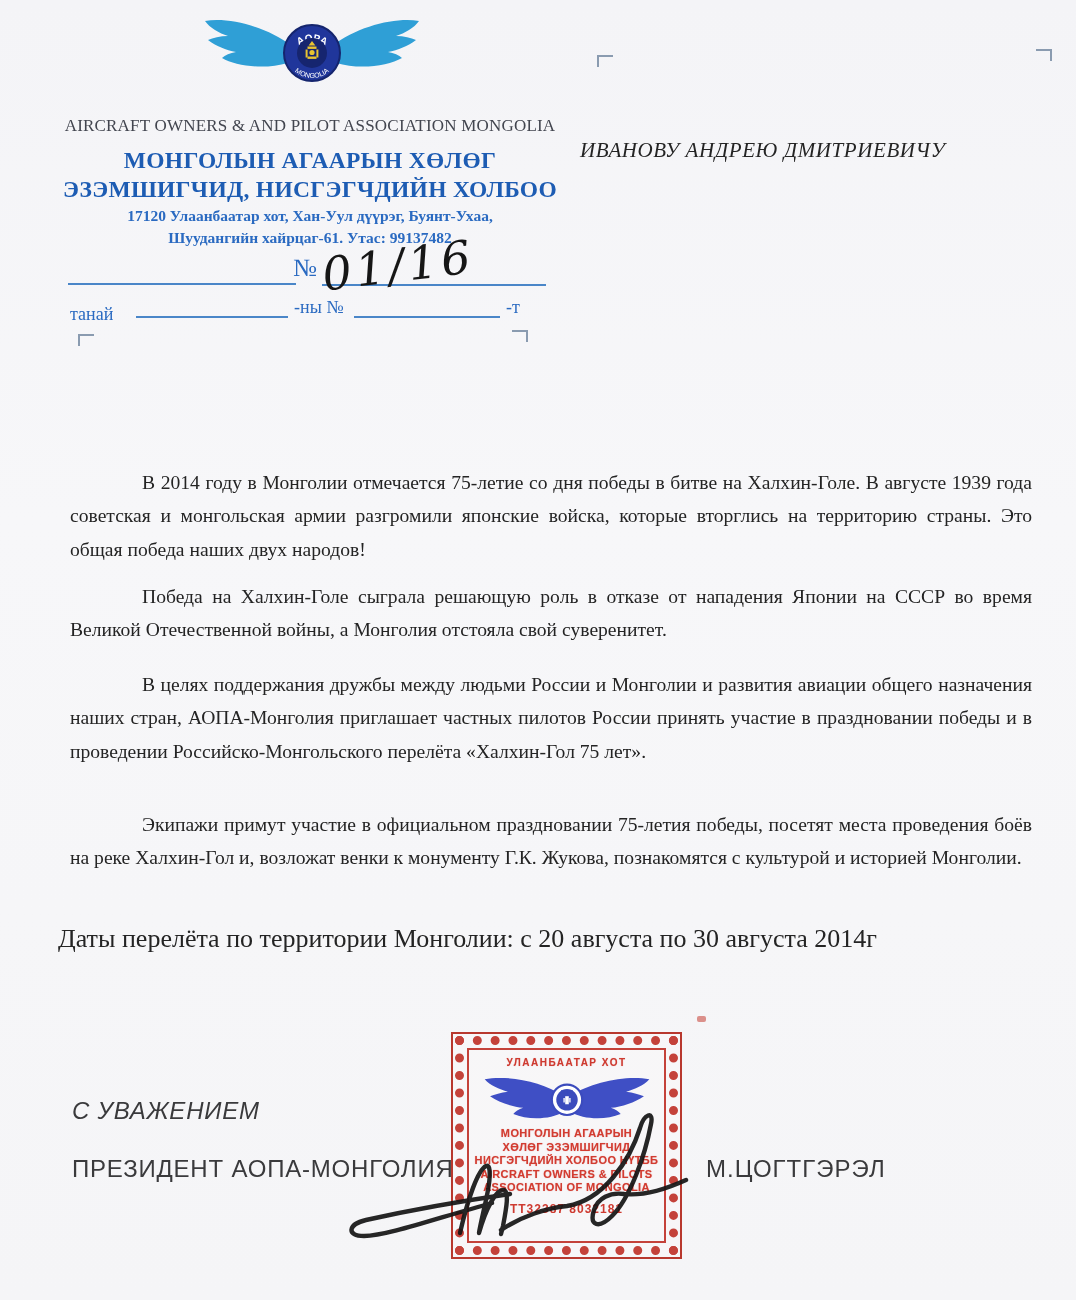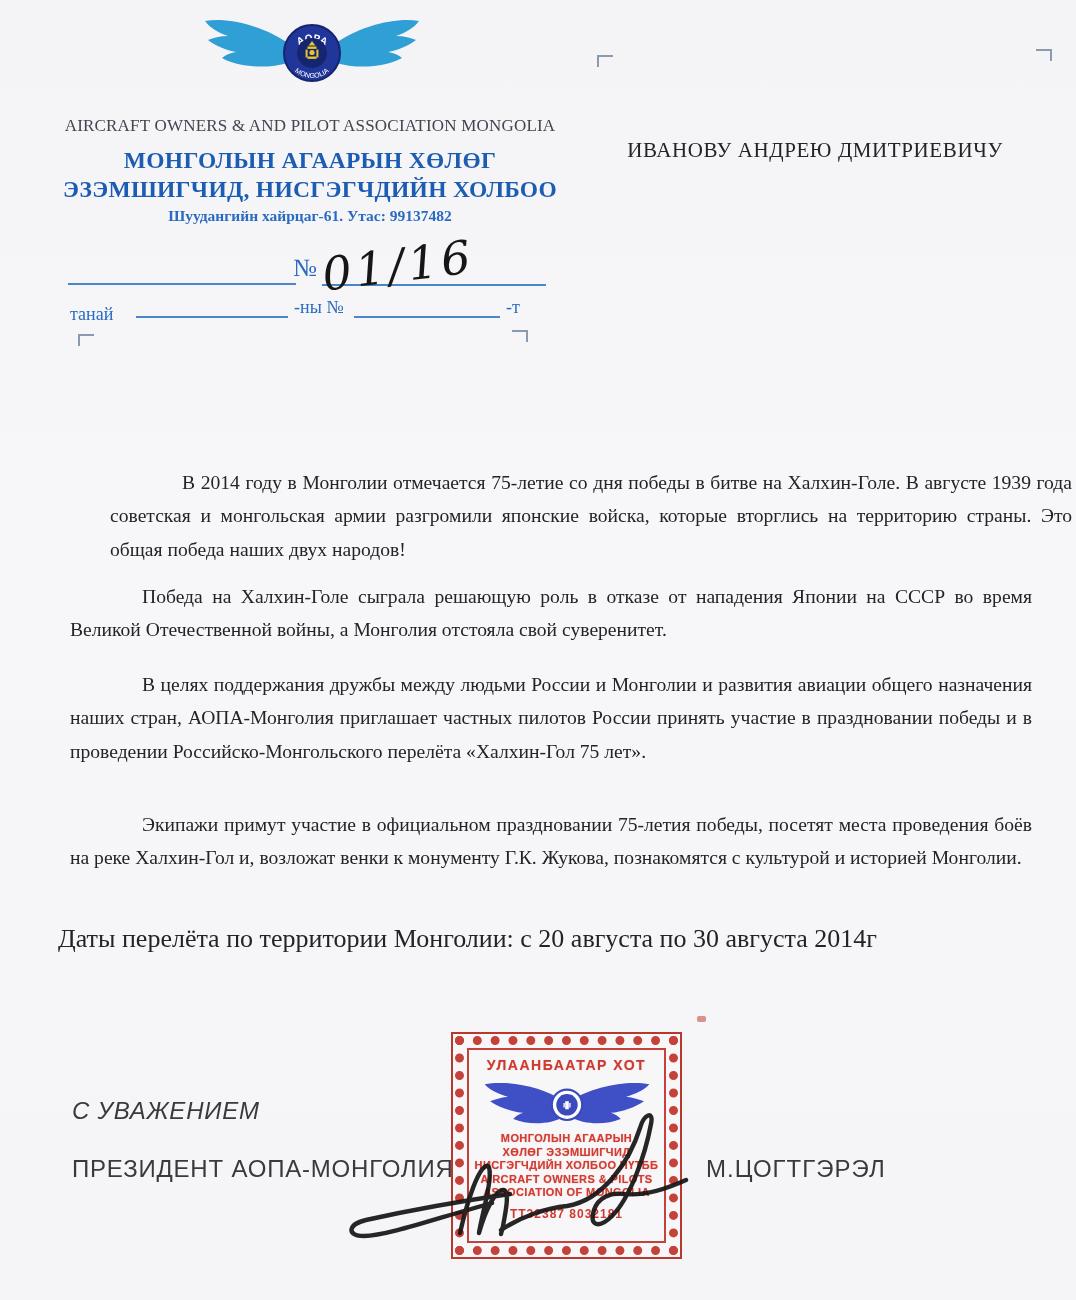--- a/index.html
+++ b/index.html
@@ -23,29 +23,29 @@
     font-family:"DejaVu Serif", serif;font-style:italic;
     font-size:46px;color:#161616;letter-spacing:4px;
     transform:rotate(-7deg);
   }
   .ref-row{left:70px;top:304px;width:500px;font-size:18px;color:#2a6ac1;}
   .ref-row span{vertical-align:baseline;}
   
   .corner{width:14px;height:10px;}
   .corner-tl{border-left:2px solid #8a9bb0;border-top:2px solid #8a9bb0;}
   .corner-tr{border-right:2px solid #8a9bb0;border-top:2px solid #8a9bb0;}
-  .recipient-name{left:580px;top:138px;width:470px;font-size:21px;letter-spacing:.6px;text-align:center;}
+  .recipient-name{left:580px;top:138px;width:470px;font-size:21px;letter-spacing:.6px;text-align:left;font-style:italic;}
   .recipient-title{left:580px;top:193px;width:470px;font-size:21px;letter-spacing:.6px;text-align:center;}
   
   .par{
     left:70px;width:962px;
     font-size:19.6px;line-height:33.4px;
     text-align:justify;text-indent:72px;color:#242424;
   }
-  .par-1{top:466px;margin-left:40px;}
+  .par-1{top:466px;}
   .par-2{top:580px;}
   .par-3{top:668px;}
   .par-4{top:808px;}
   .dates{left:58px;top:922px;width:962px;font-size:26px;line-height:33px;color:#242424;}
   
   .sans{font-family:"Liberation Sans", sans-serif;}
   .salutation{left:72px;top:1097px;font-size:24px;letter-spacing:.8px;color:#3a3a3c;font-style:italic;}
   .signer-title{left:72px;top:1155px;font-size:24px;letter-spacing:.8px;color:#3a3a3c;}
   .signer-name{left:706px;top:1155px;font-size:24px;letter-spacing:1px;color:#3a3a3c;}
   
@@ -60,21 +60,21 @@
     width:100%;height:100%;box-sizing:border-box;
     border:9px dotted #c4423a;
     padding:3px;
   }
   .stamp-inner{
     width:100%;height:100%;box-sizing:border-box;
     border:2px solid #c4423a;
     text-align:center;
     overflow:hidden;
   }
-  .stamp-city{margin-top:7px;font-size:14px;font-weight:bold;color:#ce3a30;letter-spacing:1.5px;
+  .stamp-city{margin-top:7px;font-size:10px;font-weight:bold;color:#ce3a30;letter-spacing:1.5px;
     font-family:"Liberation Sans", sans-serif;text-shadow:0 0 1px rgba(206,58,48,.45);}
   .stamp-wings{margin:2px auto 0;width:170px;height:56px;}
   .stamp-lines{margin-top:1px;font-size:11px;line-height:13.5px;font-weight:bold;color:#d23c31;
     font-family:"Liberation Sans", sans-serif;letter-spacing:.4px;text-shadow:0 0 1px rgba(210,60,49,.5);}
   .stamp-reg{margin-top:7px;font-size:12px;font-weight:bold;color:#ce3a30;letter-spacing:1px;
     font-family:"Liberation Sans", sans-serif;}
   .sig-svg{left:342px;top:1098px;width:375px;height:152px;}
   .speck{left:697px;top:1016px;width:9px;height:6px;background:rgba(196,60,50,.55);border-radius:2px;}
 </style>
 </head>
@@ -111,20 +111,21 @@
       </g>
     </svg>
   </div>
 
   <div class="abs org-mn">
     <div>МОНГОЛЫН АГААРЫН ХӨЛӨГ</div>
     <div>ЭЗЭМШИГЧИД, НИСГЭГЧДИЙН ХОЛБОО</div>
   </div>
   <div class="abs org-en">AIRCRAFT OWNERS &amp; AND PILOT ASSOCIATION MONGOLIA</div>
   <div class="abs addr">
+    <div>17120 Улаанбаатар хот, Хан-Уул дүүрэг, Буянт-Ухаа,</div>
     <div>Шуудангийн хайрцаг-61. Утас: 99137482</div>
   </div>
 
   <div class="abs blue-line" style="left:68px;top:283px;width:228px;"></div>
   <div class="abs numero">№</div>
   <div class="abs blue-line" style="left:322px;top:284px;width:224px;"></div>
   <div class="abs hand-number">01/16</div>
 
   <div class="abs ref-row">
     <span>танай</span>

